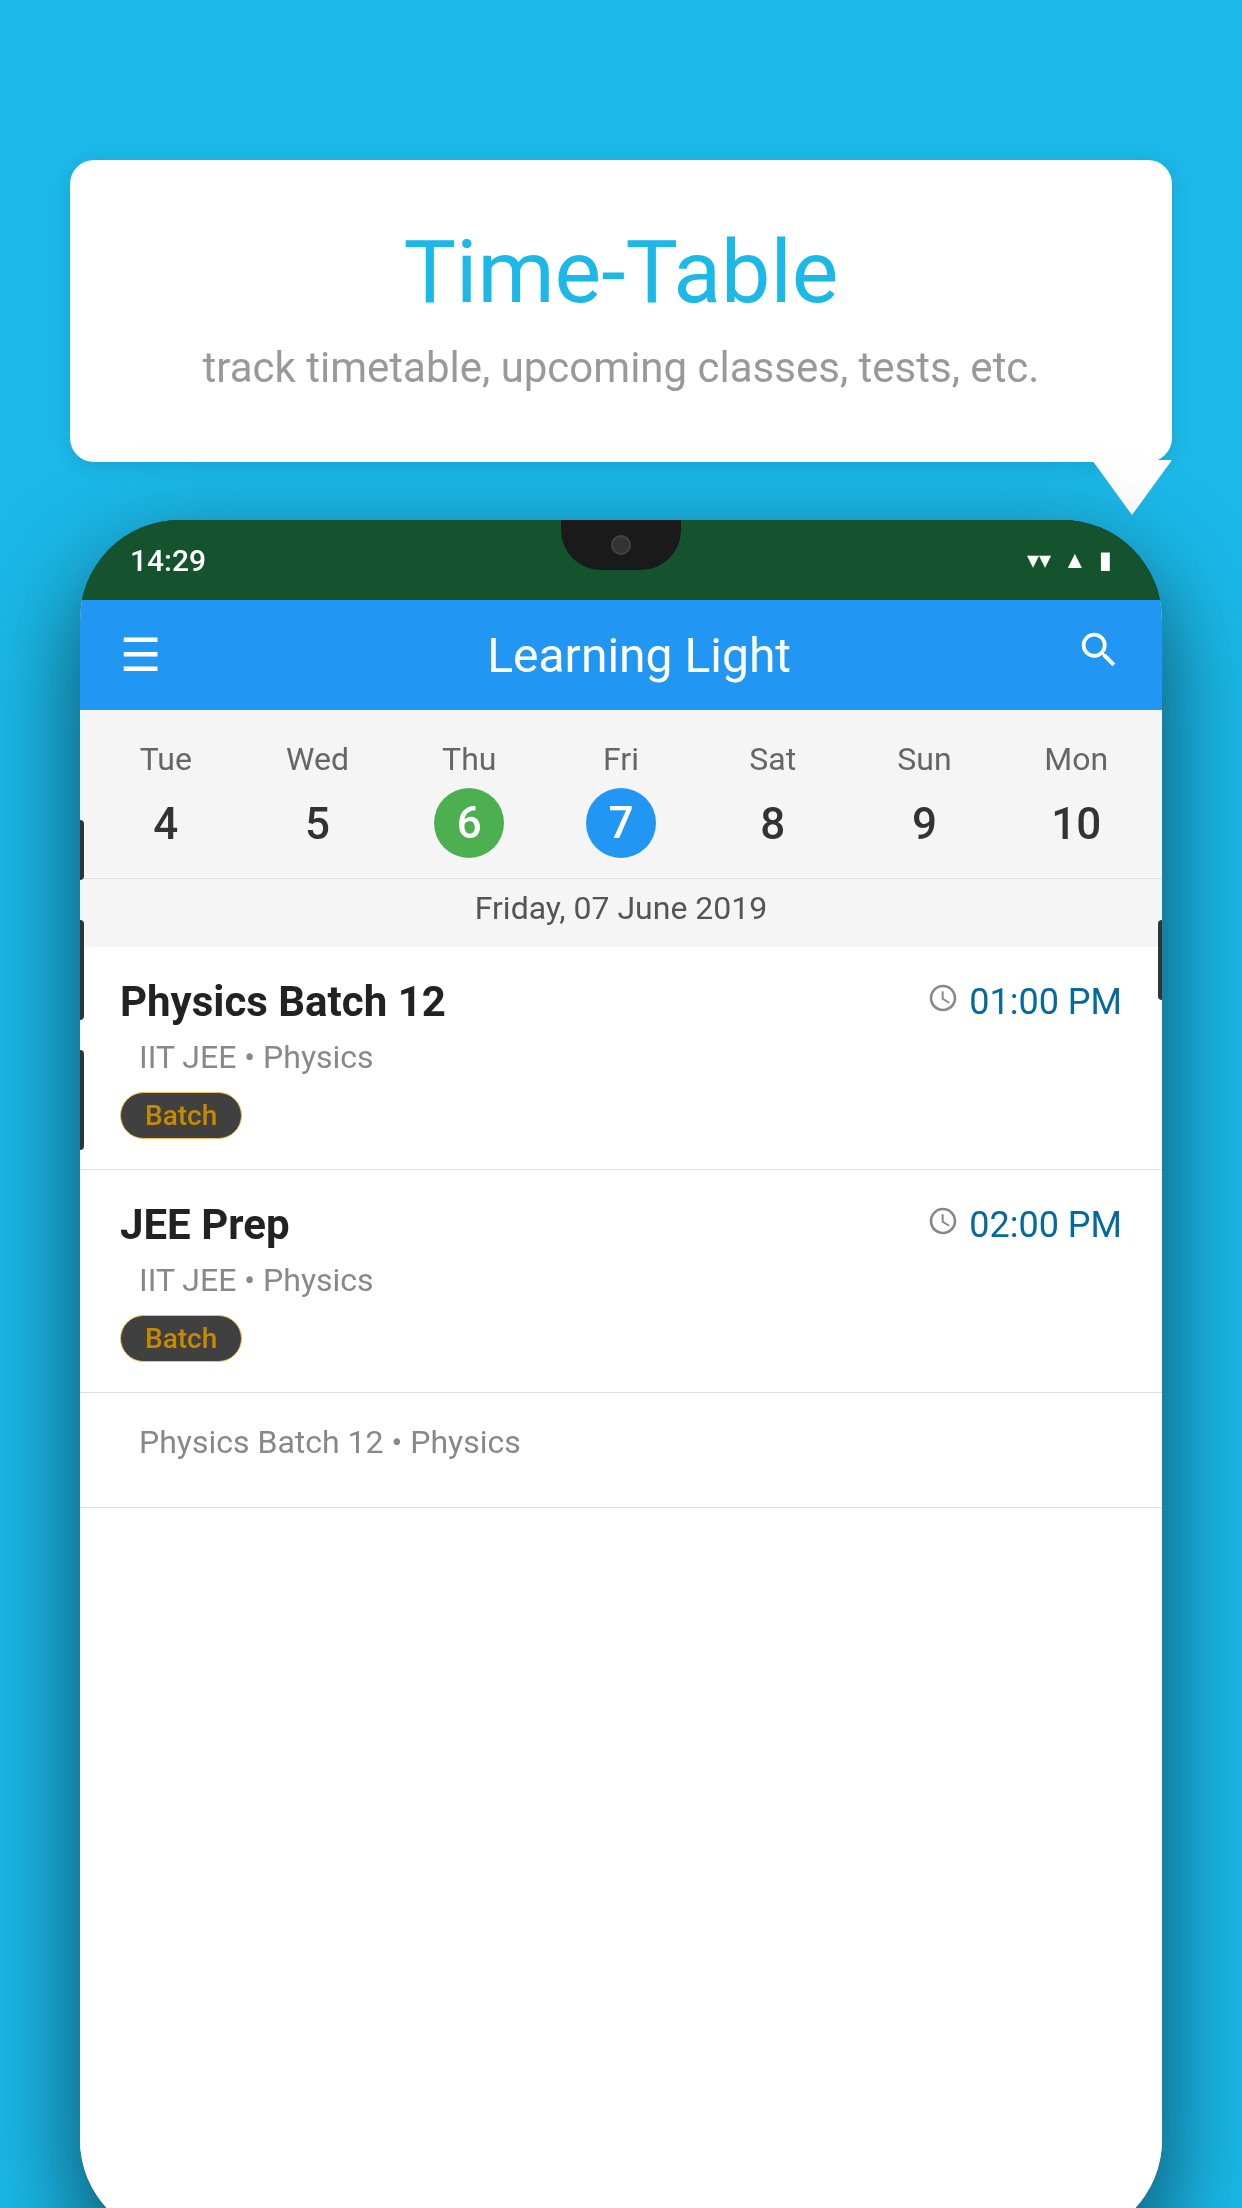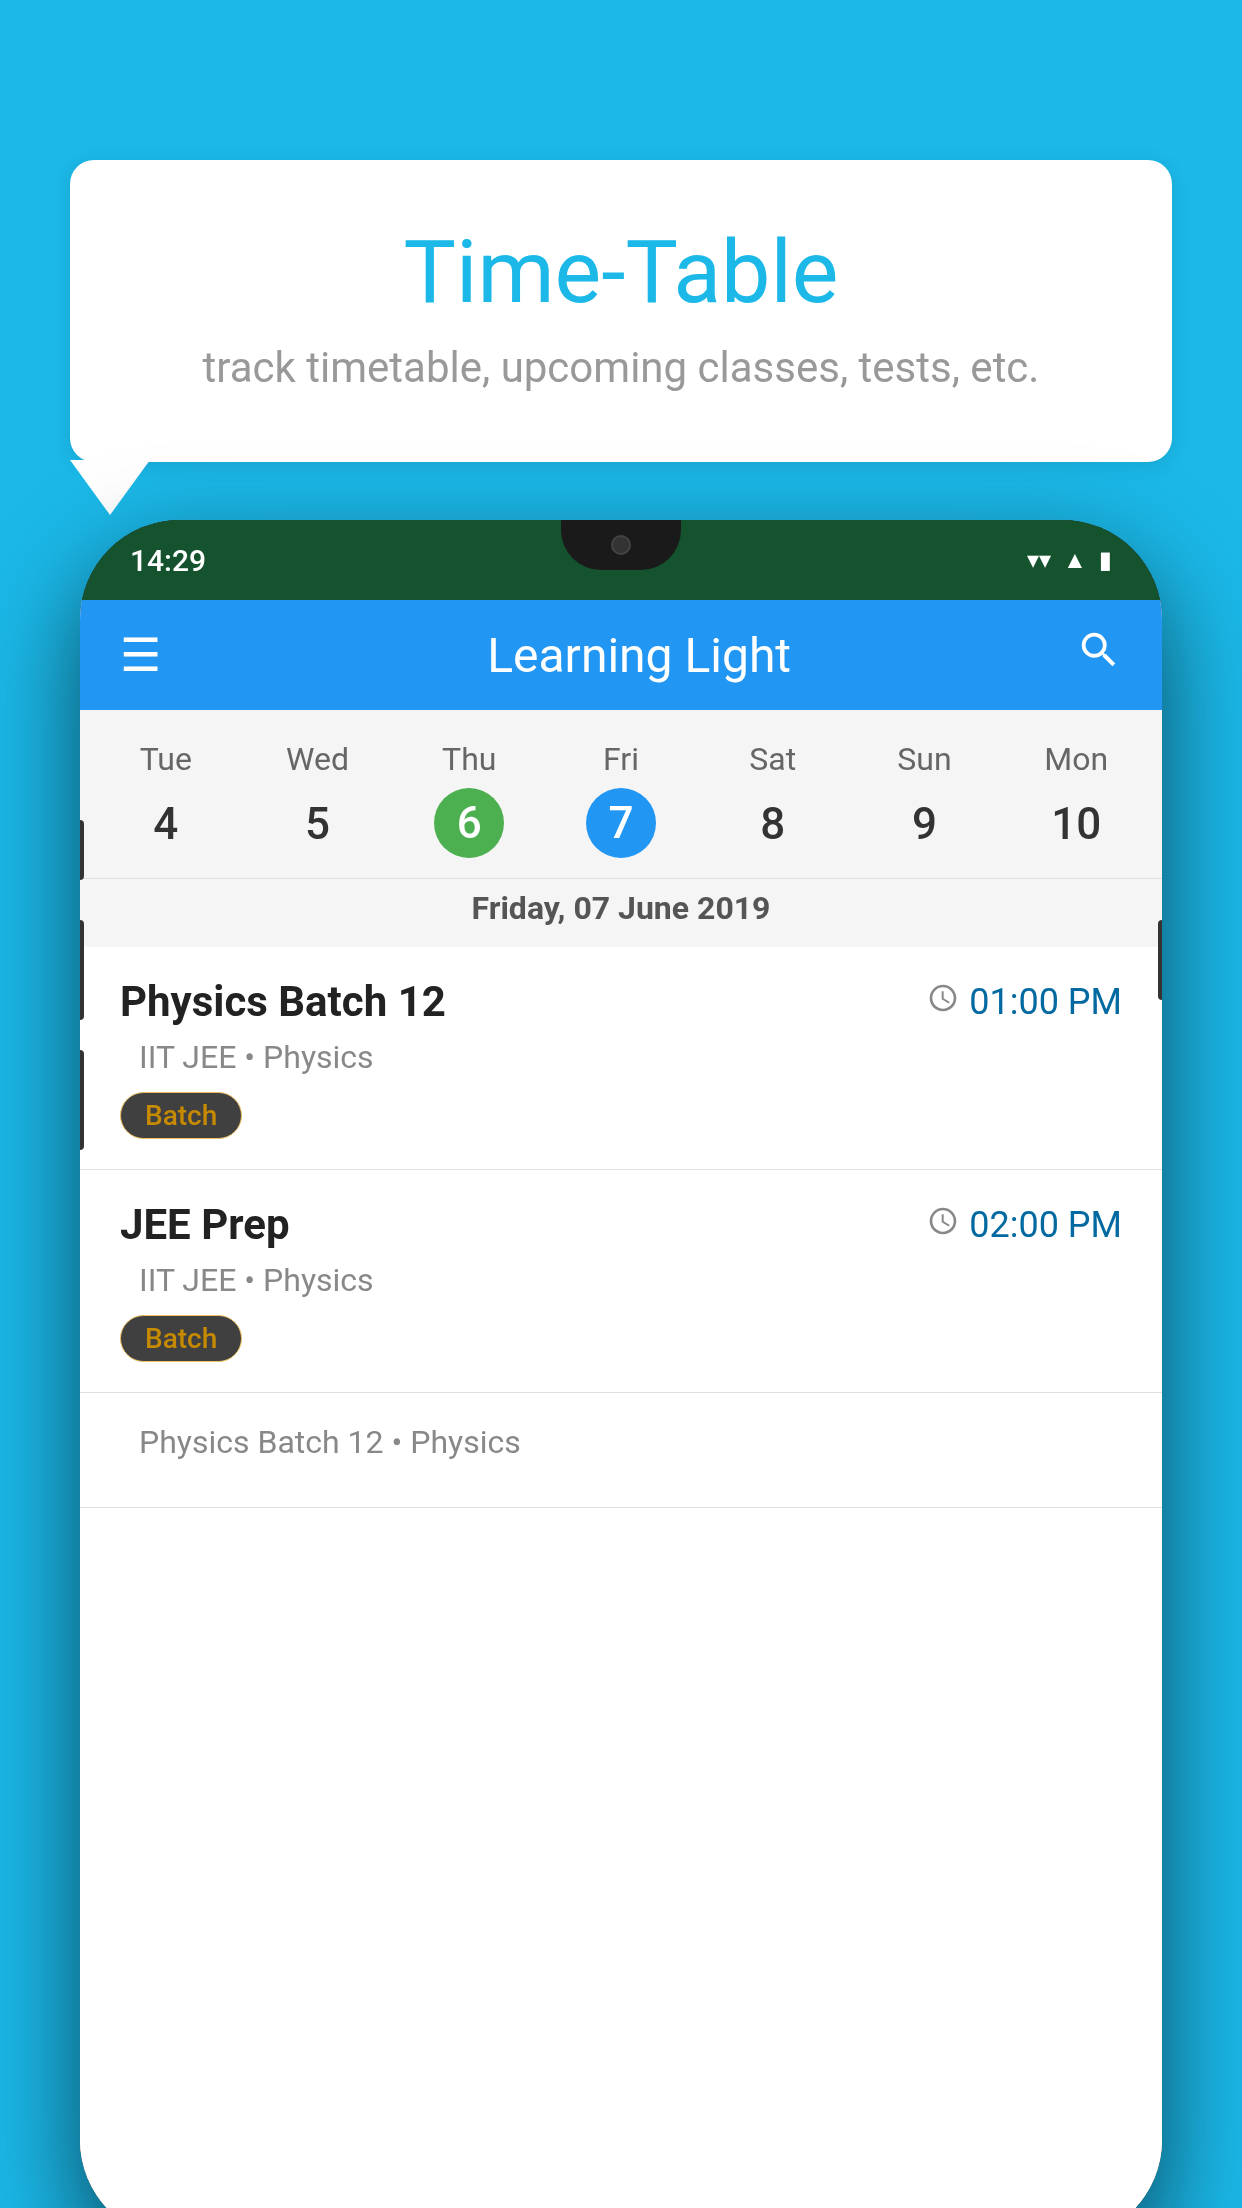--- a/index.html
+++ b/index.html
@@ -14,21 +14,21 @@
     }
 
     
     .speech-bubble-container {
       position: absolute;
       top: 160px;
       left: 70px;
       right: 70px;
       display: flex;
       flex-direction: column;
-      align-items: flex-start;
+      align-items: flex-end;
     }
     .speech-bubble {
       background: white;
       border-radius: 24px;
       padding: 60px 80px 70px;
       text-align: center;
       width: 100%;
       box-shadow: 0 4px 20px rgba(0,0,0,0.1);
     }
     .speech-bubble-title {
@@ -225,21 +225,20 @@
       align-items: center;
       justify-content: center;
       font-size: 44px;
     }
     .selected-date-label {
       text-align: center;
       font-size: 32px;
       color: #555;
       padding: 10px 16px 20px;
       border-top: 1px solid #e0e0e0;
-      font-weight: bold;
     }
 
     
     .schedule-list {
       flex: 1;
       overflow: hidden;
       background: white;
     }
     .schedule-item {
       padding: 30px 40px;

